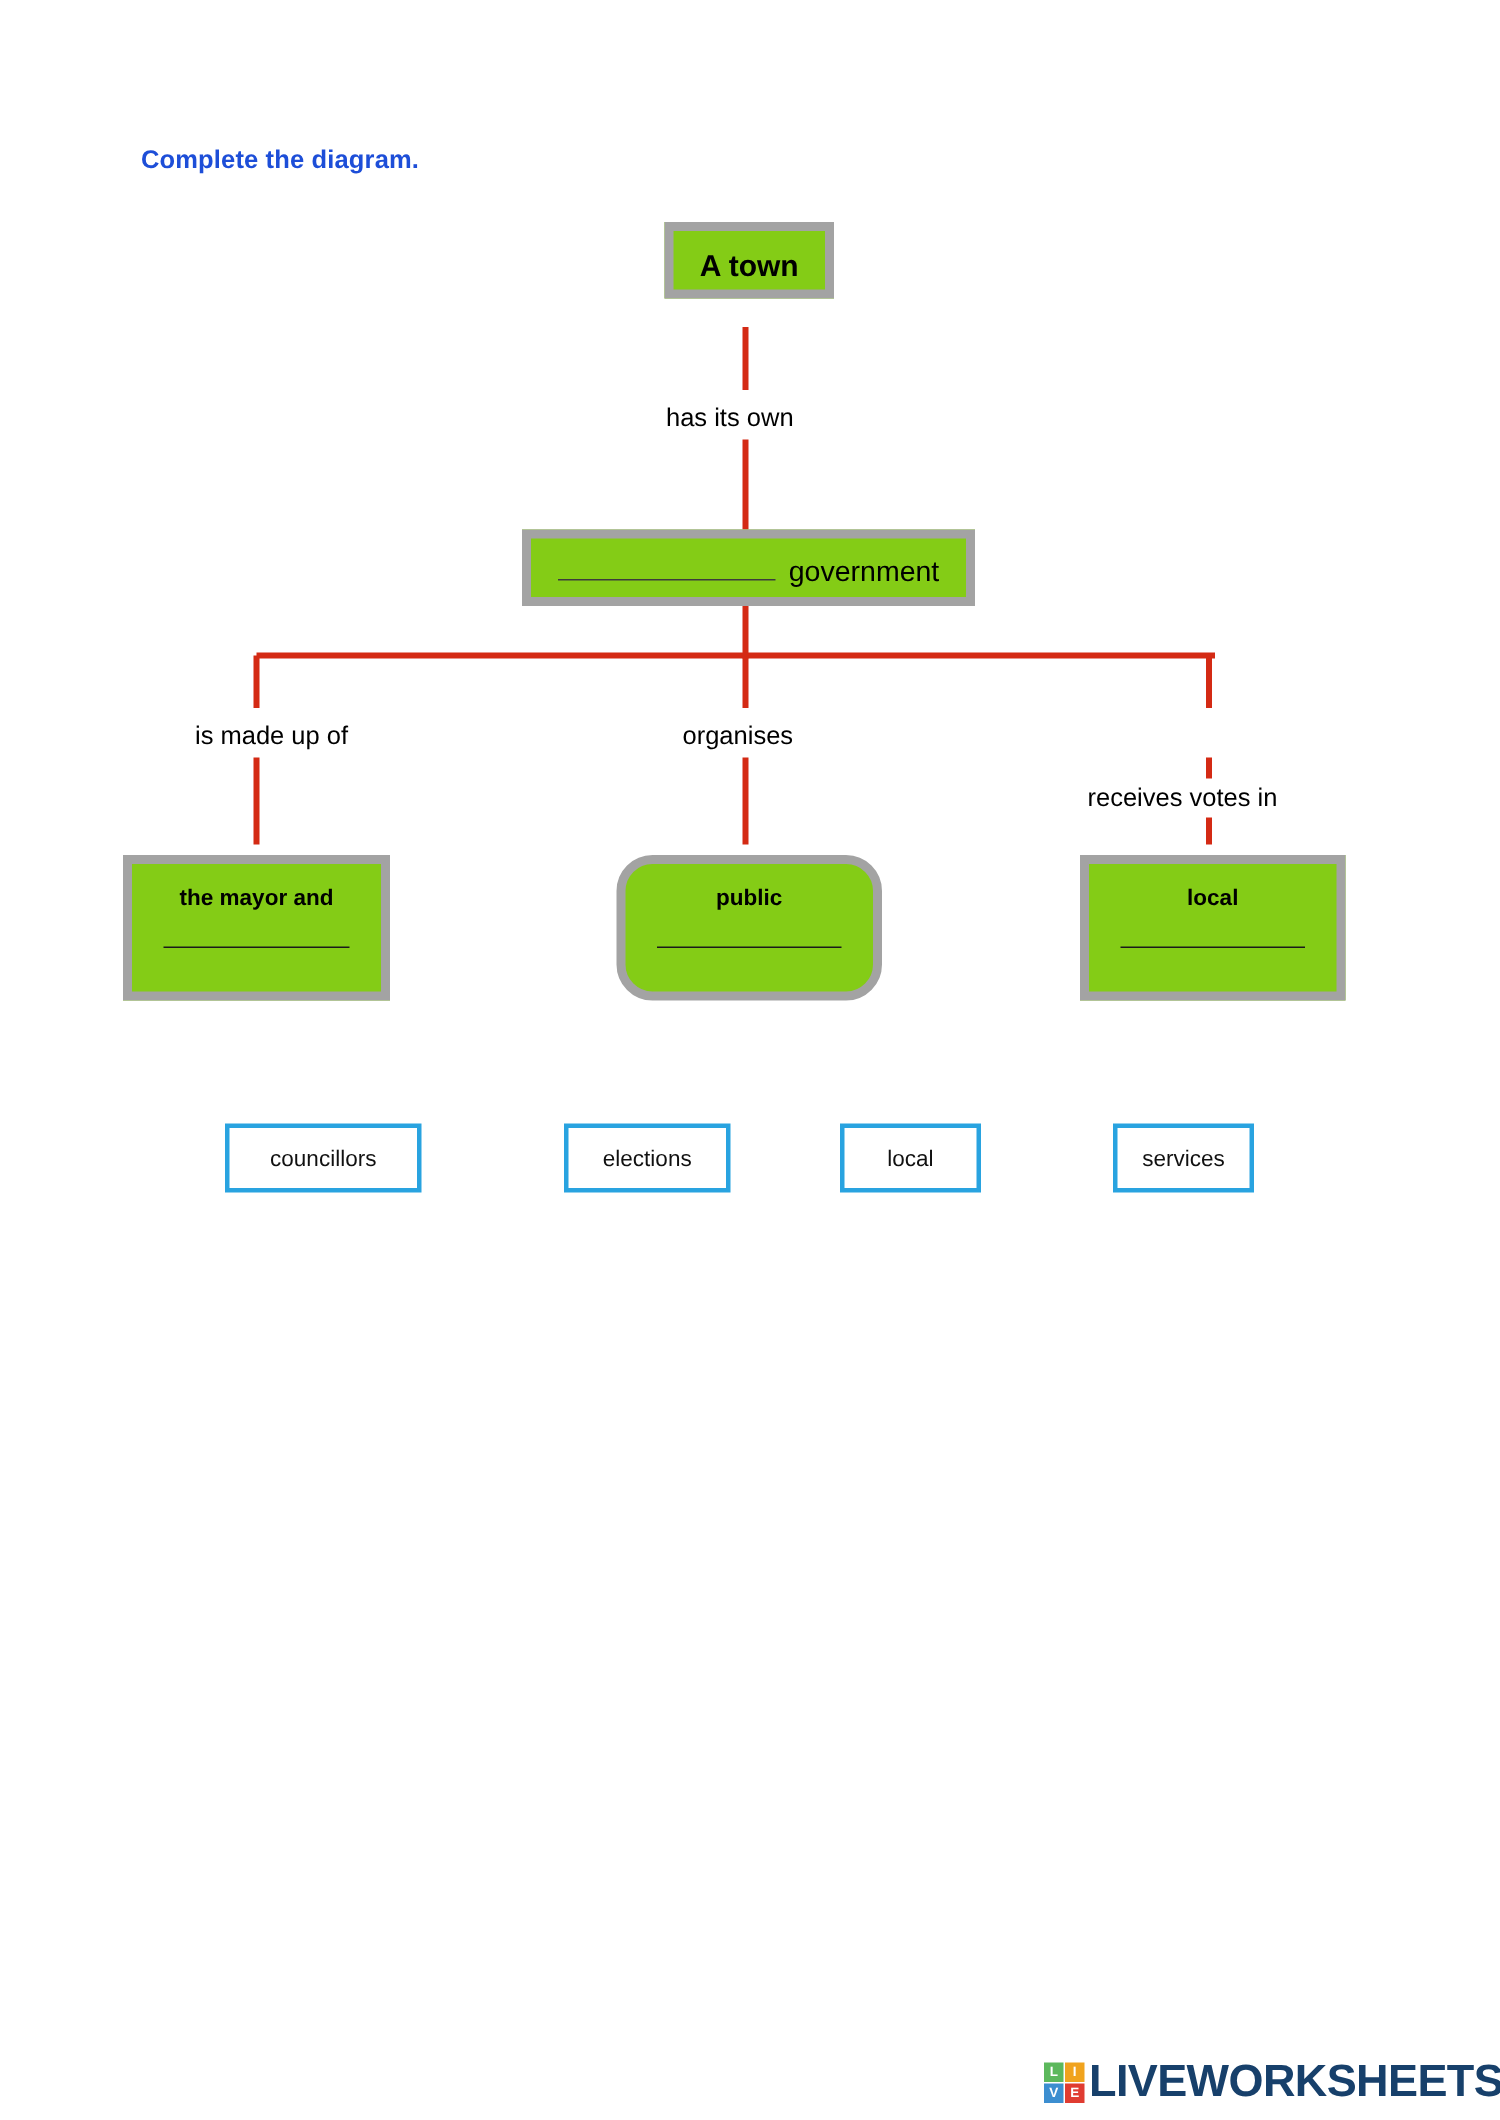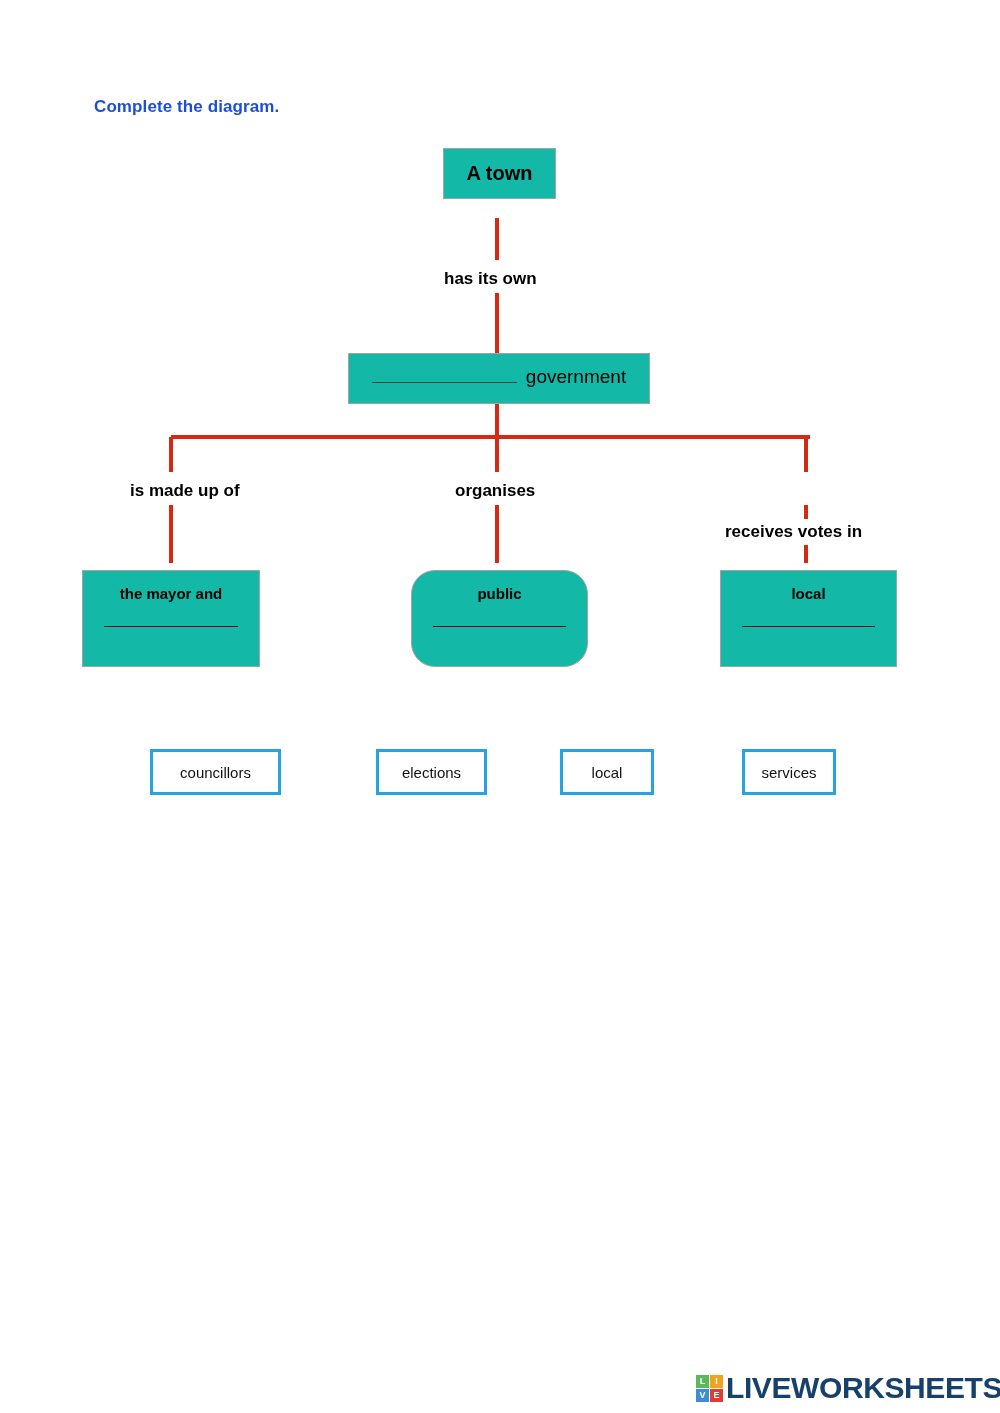--- a/index.html
+++ b/index.html
@@ -29,22 +29,22 @@
     font-weight: bold;
     letter-spacing: 0.1px;
     color: #1d4ed8;
     white-space: nowrap;
   }
 
   
   .pbox {
     position: absolute;
     box-sizing: border-box;
-    border: 1px solid #a3a3a3;
-    background: #14b8a6;
+    border: 6px solid #a3a3a3;
+    background: #84cc16;
     z-index: 3;
   }
   .pbox .ptext {
     position: absolute;
     left: 0;
     right: 0;
     text-align: center;
     font-weight: bold;
     font-size: 15px;
     color: #000;
@@ -129,21 +129,21 @@
   #conn-mid-down     { left: 495px; top: 437px; height: 35px; }
   #conn-right-down   { left: 804px; top: 437px; height: 35px; }
   #conn-left-down2   { left: 169px; top: 505px; height: 58px; }
   #conn-mid-down2    { left: 495px; top: 505px; height: 58px; }
   #conn-right-down2  { left: 804px; top: 505px; height: 58px; }
 
   
   .caption {
     position: absolute;
     font-size: 17px;
-    font-weight: bold;
+    font-weight: normal;
     color: #000;
     background: #ffffff;
     white-space: nowrap;
     padding: 3px 7px;
     z-index: 2;
     text-align: center;
   }
   #cap-hasitsown  { left: 437px; top: 266px; }
   #cap-madeupof   { left: 98px;  top: 478px; margin-left: 25px; }
   #cap-organises  { left: 448px; top: 478px; }

